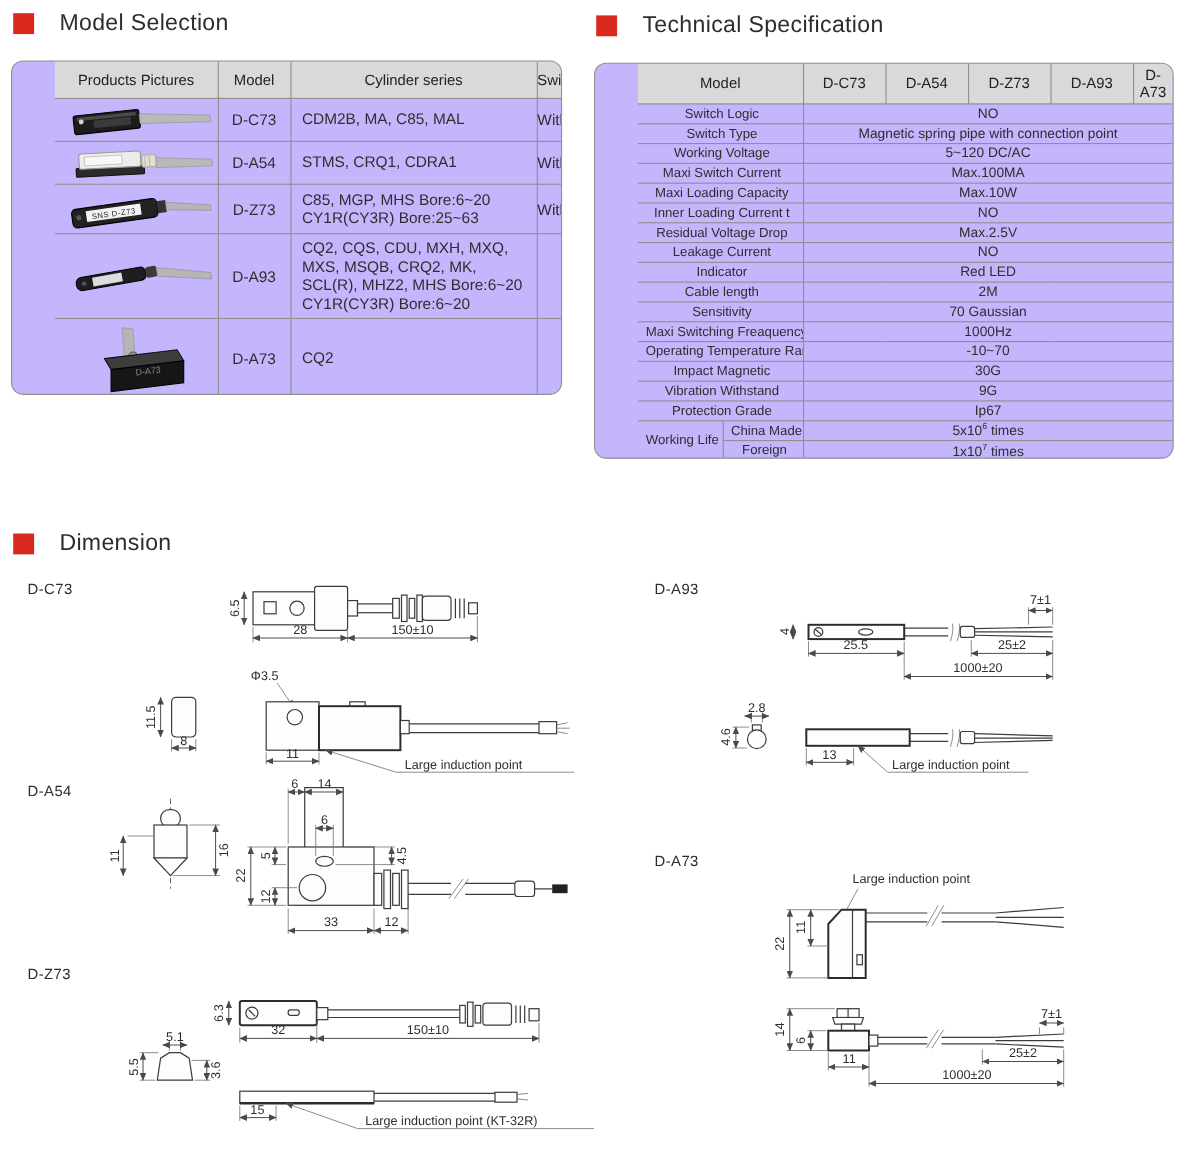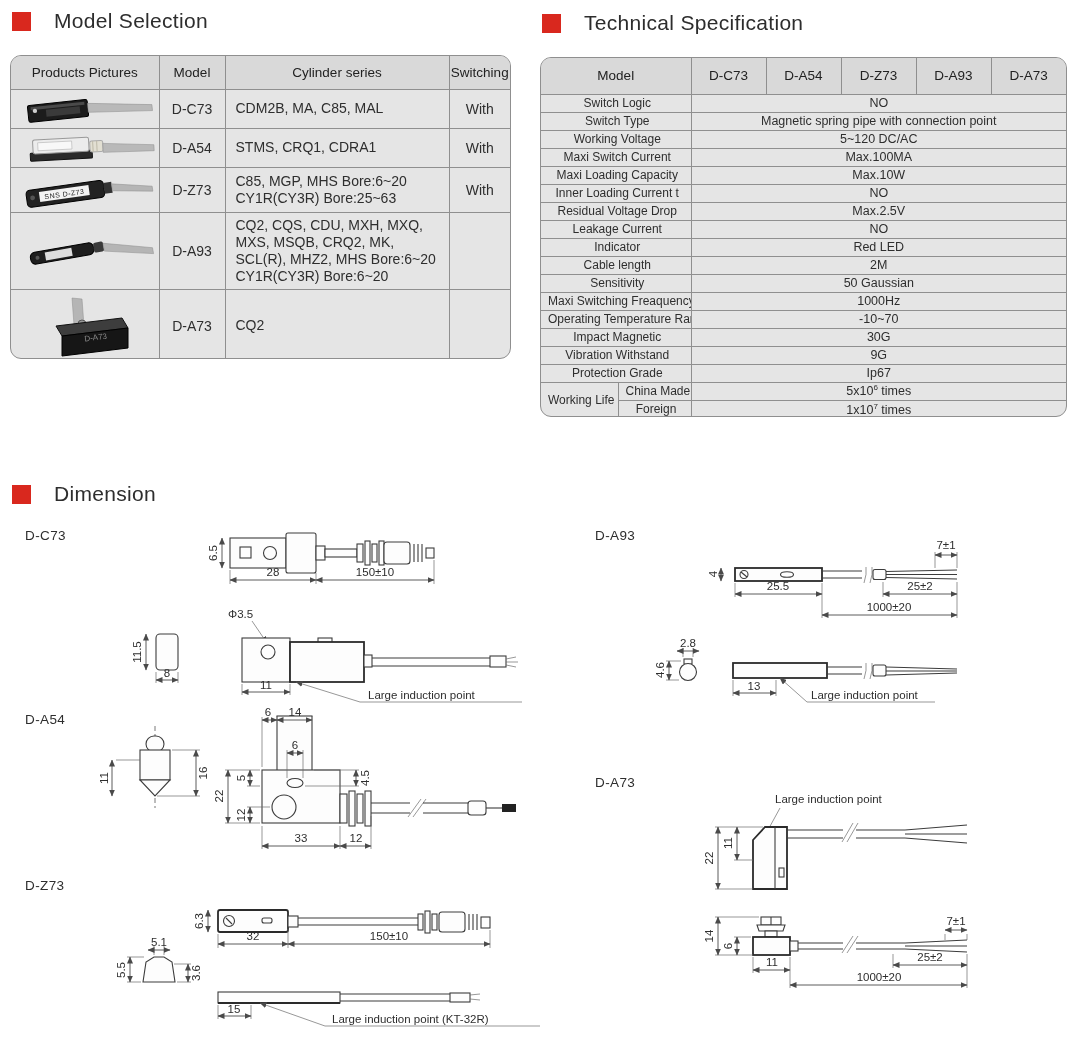--- a/index.html
+++ b/index.html
@@ -9,21 +9,21 @@
     font-family:"Liberation Sans", sans-serif; color:#333;
   }
   .abs { position:absolute; }
 
   
   .sec-head { position:absolute; display:flex; align-items:center; gap:10px; }
   .red-sq { width:19px; height:19px; background:#d9281e; flex:0 0 auto; }
   .sec-title { font-size:21px; color:#2d2d2d; letter-spacing:.3px; white-space:nowrap;margin-left:13px; }
 
   
-  .tbl-wrap { position:absolute; border:1px solid #8f8f8f; border-radius:11px; overflow:hidden; background:#e5e5e5; }
+  .tbl-wrap { position:absolute; border:1px solid #8f8f8f; border-radius:11px; overflow:hidden; background:#c4b5fd;padding-left:39px; }
   table { border-collapse:collapse; width:100%; height:100%; table-layout:fixed; }
   th, td { border:1px solid #8f8f8f; font-weight:normal; }
   tr > *:first-child { border-left:none; }
   tr > *:last-child { border-right:none; }
   thead tr:first-child > * { border-top:none; }
   tbody tr:last-child > * { border-bottom:none; }
   thead th { background:#d9d9d9; font-size:13.5px; color:#222; text-align:center; }
 
   
   .mtable thead tr { height:33px; }
@@ -240,21 +240,21 @@
         <tr>
             <td colspan="2" class="lbl">Indicator</td>
             <td colspan="5" class="val">Red LED</td>
           </tr>
         <tr>
             <td colspan="2" class="lbl">Cable length</td>
             <td colspan="5" class="val">2M</td>
           </tr>
         <tr>
             <td colspan="2" class="lbl">Sensitivity</td>
-            <td colspan="5" class="val">50 Gaussian</td>
+            <td colspan="5" class="val">70 Gaussian</td>
           </tr>
         <tr>
             <td colspan="2" class="lbl">Maxi Switching Freaquency</td>
             <td colspan="5" class="val">1000Hz</td>
           </tr>
         <tr>
             <td colspan="2" class="lbl">Operating Temperature Range</td>
             <td colspan="5" class="val">-10~70</td>
           </tr>
         <tr>

